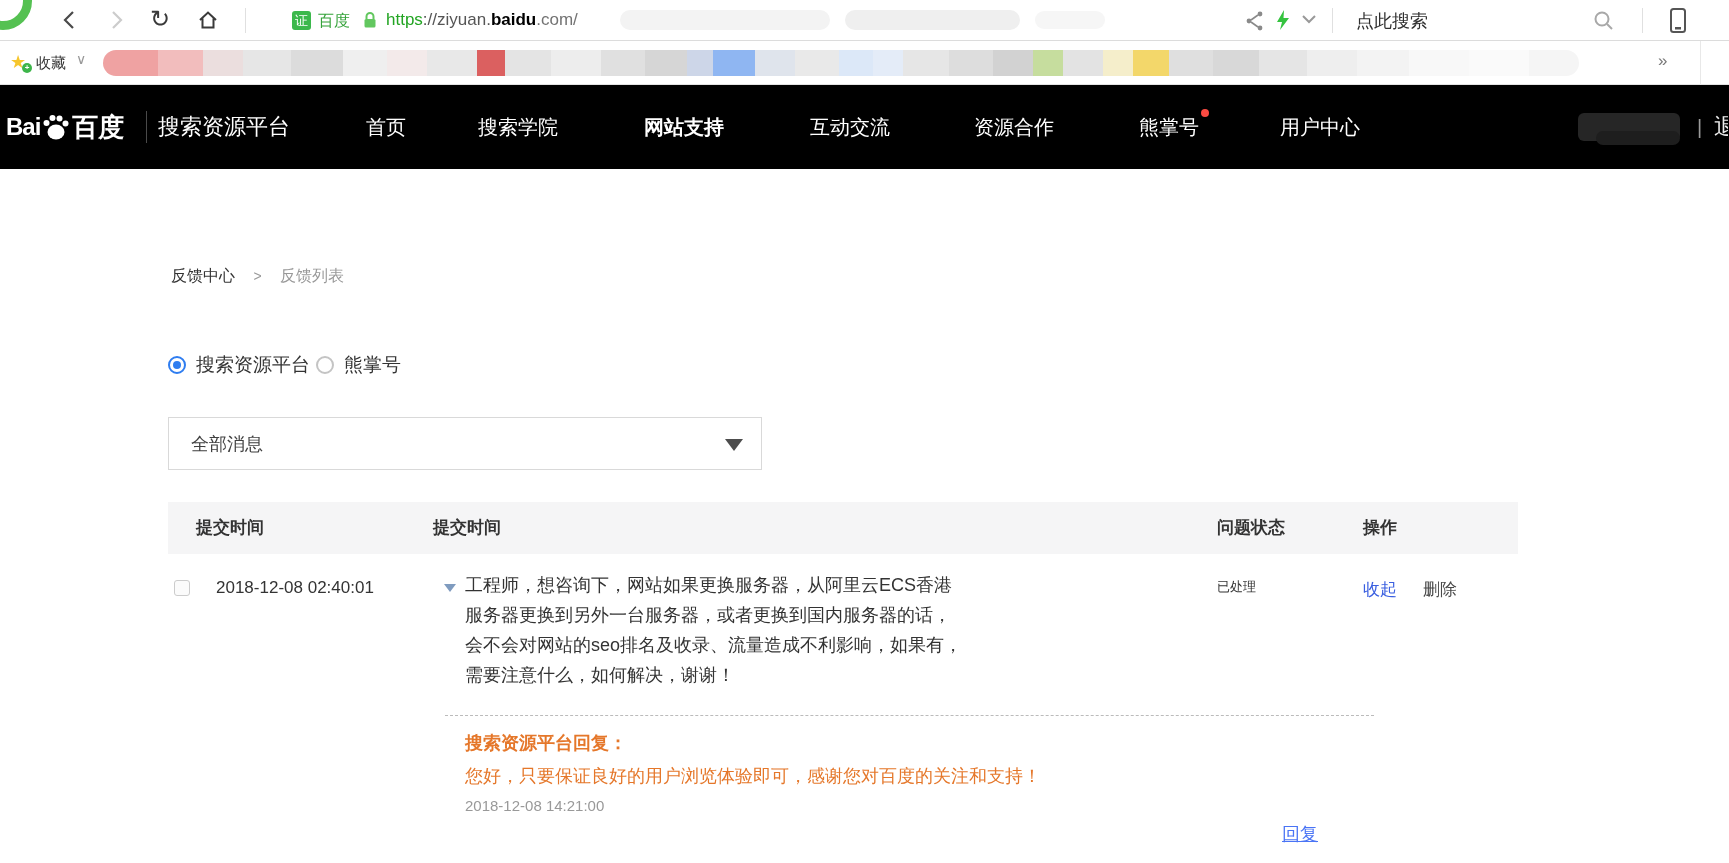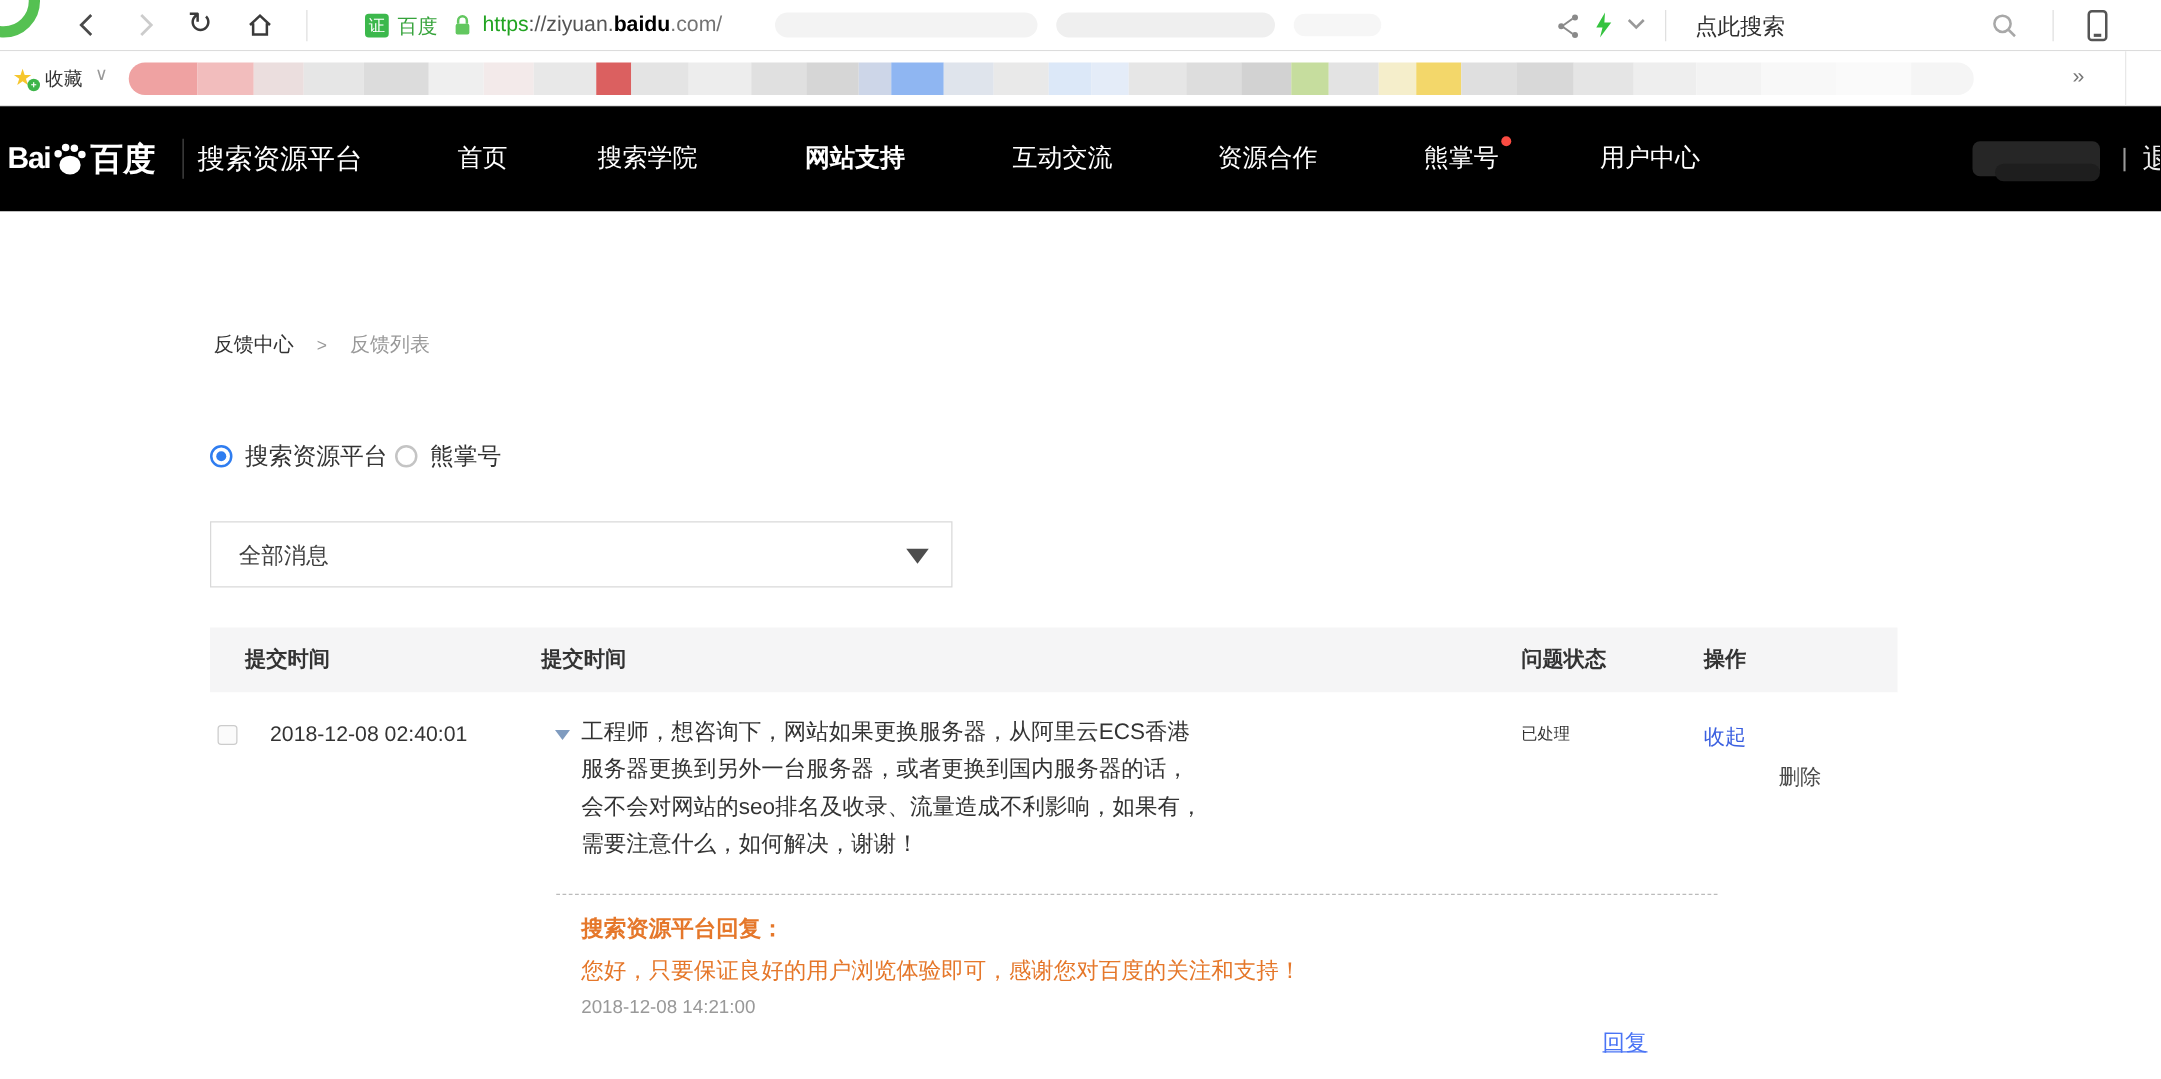--- a/index.html
+++ b/index.html
@@ -74,21 +74,21 @@
   .th.c1 { left:28px; } .th.c2 { left:265px; } .th.c3 { left:1049px; } .th.c4 { left:1195px; }
 
   .trow { position:absolute; left:168px; top:554px; width:1350px; height:309px; background:#fff; }
   .row-check { position:absolute; left:6px; top:26px; width:16px; height:16px; border:1px solid #ccc; border-radius:3px; background:#fbfbfb; cursor:pointer; }
   .row-time { position:absolute; left:48px; top:24px; font-size:17px; font-weight:400; color:#333; white-space:nowrap; }
   .collapse-marker { position:absolute; left:276px; top:30px; width:0; height:0; border-left:6px solid transparent; border-right:6px solid transparent; border-top:8px solid #7f9bbf; cursor:pointer; }
   .row-desc { position:absolute; left:297px; top:16px; width:516px; font-size:18px; line-height:30px; color:#333; white-space:pre-line; }
   .row-status { position:absolute; left:1049px; top:24px; font-size:13px; color:#333; }
   .row-actions { position:absolute; left:1195px; top:24px; font-size:17px; display:flex; gap:26px; white-space:nowrap; }
   .act-collapse { color:#3a5fe0; cursor:pointer; }
-  .act-delete { color:#4a4a4a; cursor:pointer;margin-top:32px; }
+  .act-delete { color:#4a4a4a; cursor:pointer; }
 
   .reply-box { position:absolute; left:277px; top:161px; width:929px; border-top:1px dashed #bbb; padding:15px 0 0 20px; }
   .reply-title { font-size:18px; font-weight:bold; color:#e5772a; }
   .reply-body { margin-top:9px; font-size:18px; color:#e5772a; }
   .reply-time { margin-top:9px; font-size:15px; color:#999; }
   .reply-link { position:absolute; left:1114px; top:268px; font-size:18px; color:#4a74f5; text-decoration:underline; cursor:pointer; }
 
   svg { display:block; }
 </style>
 </head>

